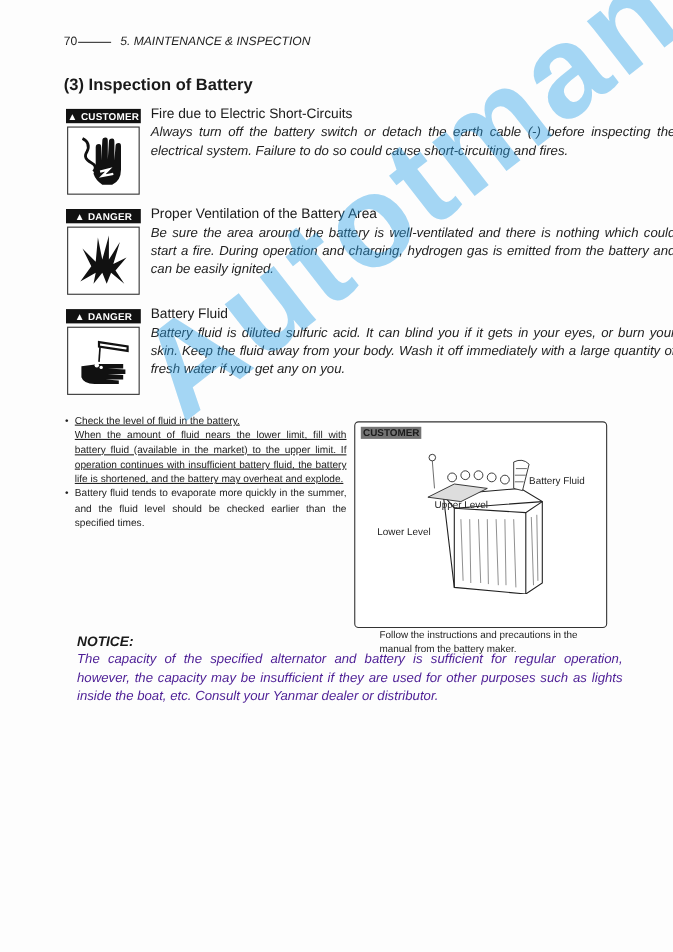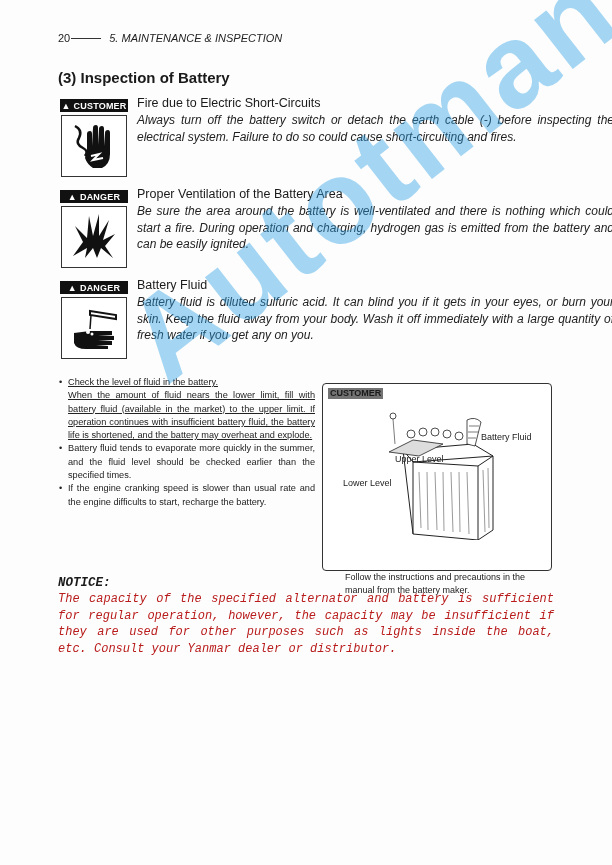--- a/index.html
+++ b/index.html
@@ -32,35 +32,35 @@
   .bullets { position: absolute; left: 58px; top: 376px; width: 257px; font-size: 9.2px; line-height: 13.3px; color: #222; }
   .bullets .item { position: relative; padding-left: 10px; text-align: justify; }
   .bullets .item::before { content: "\2022"; position: absolute; left: 1px; top: 0; }
   .bullets .sub { display: block; text-decoration: underline; }
 
   .figure { position: absolute; left: 322px; top: 383px; width: 228px; height: 186px; border: 1.2px solid #333; border-radius: 4px; background: #fff; }
   .figure .tag { position: absolute; left: 5px; top: 4px; background: #737373; font-size: 9px; font-weight: bold; padding: 0 2px; line-height: 11px; text-align: center; }
   .figure .label { position: absolute; font-size: 9px; color: #222; }
   .figure .caption { position: absolute; left: 22px; top: 158px; width: 200px; font-size: 9px; line-height: 12.5px; color: #222; margin-top: 29px; }
 
-  .notice { position: absolute; left: 58px; top: 576px; width: 496px; font-family: Liberation Mono, monospace; }
+  .notice { position: absolute; left: 70px; top: 576px; width: 496px; }
   .notice .head { font-size: 12.5px; font-weight: bold; font-style: italic; }
-  .notice .text { font-size: 12px; font-style: italic; line-height: 16.5px; text-align: justify; margin-top: 1px; color: #b91c1c; }
+  .notice .text { font-size: 12px; font-style: italic; line-height: 16.5px; text-align: justify; margin-top: 1px; color: #4c1d95; }
 
   .watermark {
     position: absolute; left: 100px; top: 300px; font-size: 118px; font-weight: bold; color: rgba(40,160,230,0.42);
     transform: rotate(-38deg); transform-origin: left top; white-space: nowrap; letter-spacing: 4px; pointer-events: none;
     font-family: "Liberation Sans", sans-serif; z-index: 5;
   }
 </style>
 </head>
 <body>
 
 <div class="page-header">
-  <span class="page-num">20</span>
+  <span class="page-num">70</span>
   <span class="header-rule"></span>
   <span class="chapter">5. MAINTENANCE &amp; INSPECTION</span>
 </div>
 
 <div class="section-title">(3) Inspection of Battery</div>
 
 <div class="hazard" style="top:99px;">
   <div class="badge">
     <span class="tri">▲</span>
     <span>CUSTOMER</span>
@@ -109,23 +109,20 @@
 </div>
 
 <div class="bullets">
   <div class="item">
     <span class="sub">Check the level of fluid in the battery.</span>
     <span class="sub">When the amount of fluid nears the lower limit, fill with battery fluid (available in the market) to the upper limit. If operation continues with insufficient battery fluid, the battery life is shortened, and the battery may overheat and explode.</span>
   </div>
   <div class="item">
     <span>Battery fluid tends to evaporate more quickly in the summer, and the fluid level should be checked earlier than the specified times.</span>
   </div>
-  <div class="item">
-    <span>If the engine cranking speed is slower than usual rate and the engine difficults to start, recharge the battery.</span>
-  </div>
 </div>
 
 <div class="figure">
   <span class="tag">CUSTOMER</span>
   <svg style="position:absolute;left:60px;top:26px;" width="120" height="130" viewBox="0 0 120 130">
 
     <path d="M20 40 L90 34 L110 46 L110 120 L95 130 L30 124 Z" fill="#fff" stroke="#222" stroke-width="1"></path>
     <path d="M20 40 L30 52 L110 46" fill="none" stroke="#222" stroke-width="1"></path>
     <line x1="30" y1="52" x2="30" y2="124" stroke="#222" stroke-width="1"></line>
     <line x1="95" y1="56" x2="95" y2="130" stroke="#222" stroke-width="1"></line>

